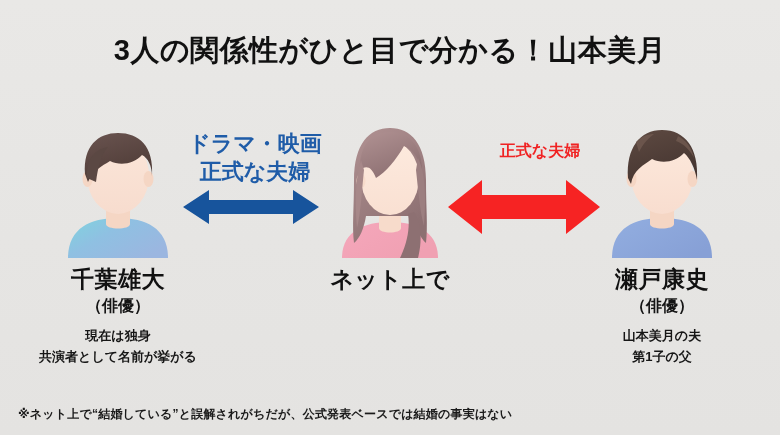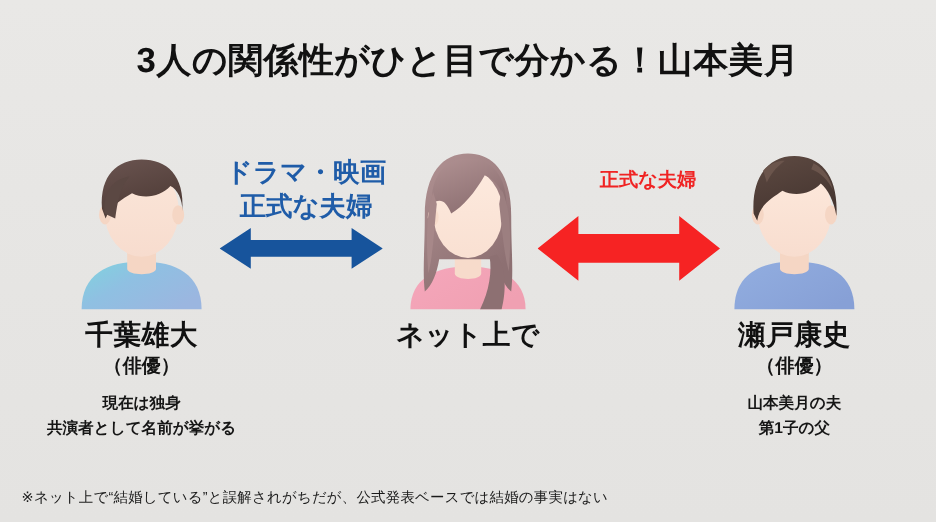--- a/index.html
+++ b/index.html
@@ -108,21 +108,21 @@
   }
   .arrow.blue { left: 183px; top: 186px; }
   .arrow.red  { left: 448px; top: 178px; }
 
   
   .footnote {
     position: absolute;
     left: 18px;
     bottom: 12px;
     font-size: 12px;
-    font-weight: normal;
+    font-weight: bold;
     color: #1a1a1a;
     letter-spacing: 0.2px;
     white-space: nowrap;
   }
 </style>
 </head>
 <body>
 
 <div class="slide">
 

